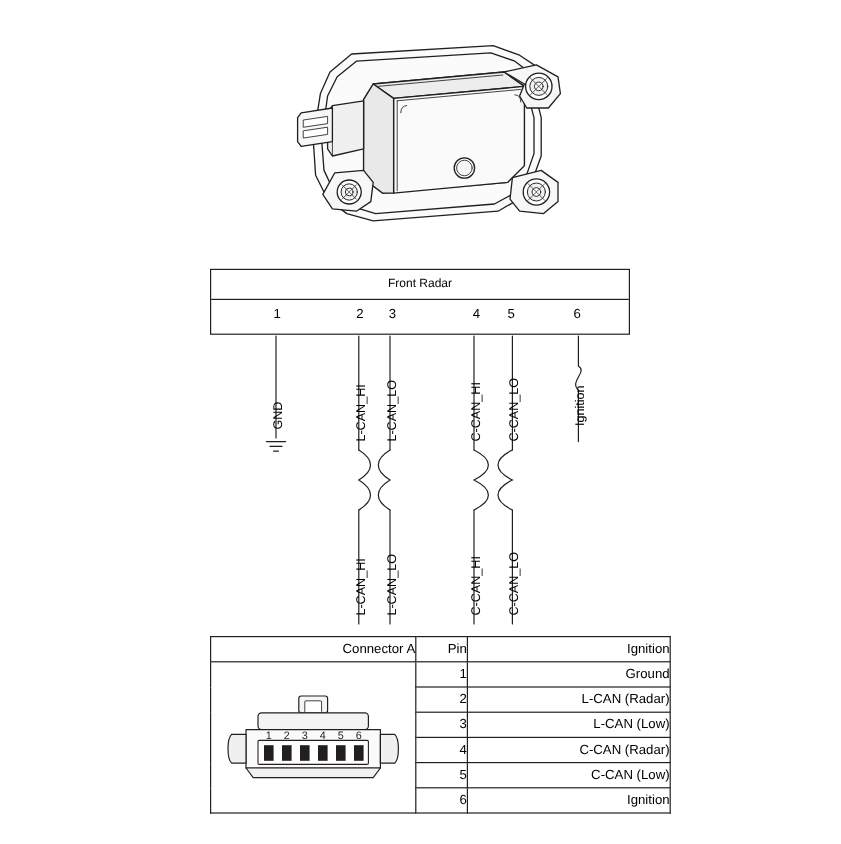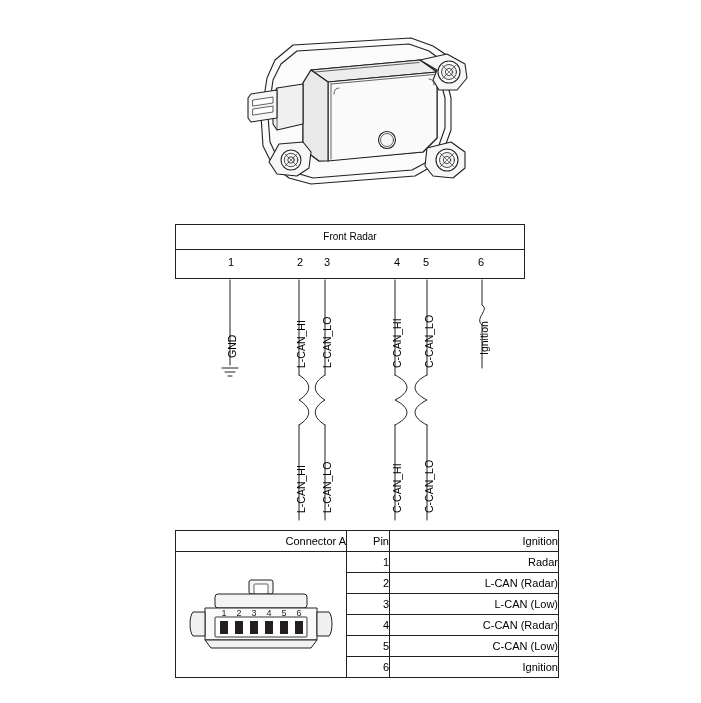--- a/index.html
+++ b/index.html
@@ -248,21 +248,21 @@
             <text x="47" y="56">1</text>
             <text x="62" y="56">2</text>
             <text x="77" y="56">3</text>
             <text x="92" y="56">4</text>
             <text x="107" y="56">5</text>
             <text x="122" y="56">6</text>
           </g>
         </svg>
       </td>
       <td>1</td>
-      <td>Radar</td>
+      <td>Ground</td>
     </tr>
     <tr>
       <td>2</td>
       <td>L-CAN (Radar)</td>
     </tr>
     <tr>
       <td>3</td>
       <td>L-CAN (Low)</td>
     </tr>
     <tr>

